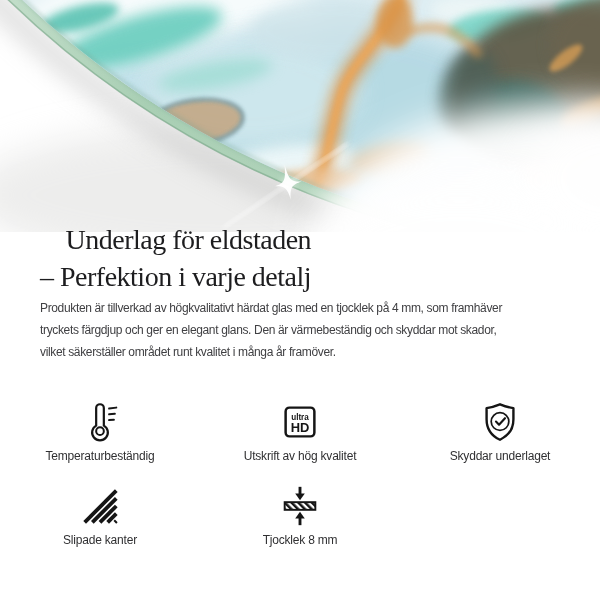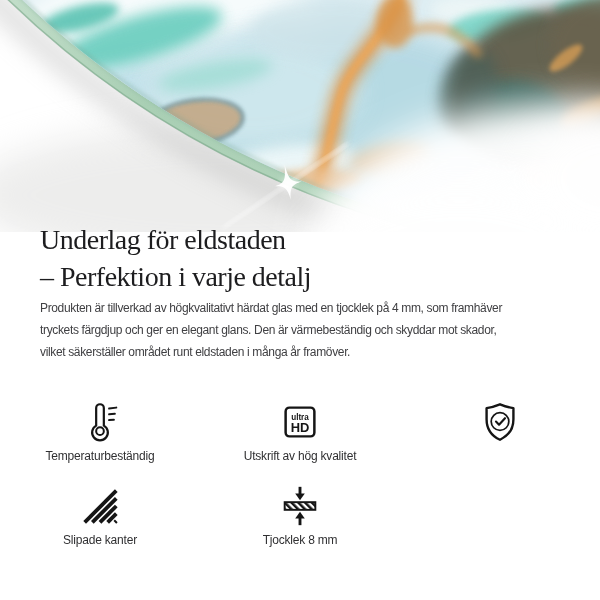--- a/index.html
+++ b/index.html
@@ -16,21 +16,21 @@
     background:var(--color-background);
     font-family:"Liberation Sans","DejaVu Sans",sans-serif;
   }
   .hero{position:absolute;left:0;top:0;width:600px;height:232px;}
   .headline{
     position:absolute;left:40px;top:221px;
     font-family:"Liberation Serif","DejaVu Serif",serif;
     font-weight:400;font-size:28px;line-height:37px;letter-spacing:-0.5px;
     color:var(--color-heading);
   }
-  .headline span{display:block;white-space:nowrap;}
+  .headline span{display:block;white-space:nowrap;text-align:right;}
   .body-text{
     position:absolute;left:40px;top:297px;
     font-size:12px;line-height:22px;letter-spacing:-0.35px;
     color:var(--color-body);
   }
   .body-text span{display:block;white-space:nowrap;}
   .features{
     position:absolute;left:0;top:396px;width:600px;
     display:grid;grid-template-columns:200px 200px 200px;row-gap:16px;
     justify-items:center;
@@ -147,21 +147,21 @@
   </div>
 
   <h1 class="headline">
     <span>Underlag för eldstaden</span>
     <span>– Perfektion i varje detalj</span>
   </h1>
 
   <p class="body-text">
     <span>Produkten är tillverkad av högkvalitativt härdat glas med en tjocklek på 4 mm, som framhäver</span>
     <span>tryckets färgdjup och ger en elegant glans. Den är värmebeständig och skyddar mot skador,</span>
-    <span>vilket säkerställer området runt eldstaden i många år framöver.</span>
+    <span>vilket säkerställer området runt kvalitet i många år framöver.</span>
   </p>
 
   <div class="features">
 
     <div class="feature">
       <div class="icon-box">
         <svg width="46" height="46" viewBox="0 0 48 48" fill="none" stroke="currentColor" stroke-width="2.3" stroke-linecap="round">
           <path d="M20,9.5 A4,4 0 0 1 28,9.5 L28,27.8 A8.2,8.2 0 1 1 20,27.8 Z"></path>
           <circle cx="24" cy="33.6" r="4" stroke-width="2.1"></circle>
           <path d="M33.5,10 L41,9" stroke-width="2.1"></path>
@@ -184,20 +184,21 @@
     </div>
 
     <div class="feature">
       <div class="icon-box">
         <svg width="46" height="46" viewBox="0 0 48 48" fill="none" stroke="currentColor" stroke-linecap="round" stroke-linejoin="round">
           <path d="M24,5.5 C29,7.5 33.5,8.8 38,9.5 L38,21 C38,32 32.5,38.5 24,42.5 C15.5,38.5 10,32 10,21 L10,9.5 C14.5,8.8 19,7.5 24,5.5 Z" stroke-width="2.5"></path>
           <circle cx="24" cy="23.5" r="9.2" stroke-width="1.8"></circle>
           <path d="M19.8,23.5 L23,26.8 L29.2,20" stroke-width="2.2"></path>
         </svg>
       </div>
+      <div class="feature-label">Skyddar underlaget</div>
     </div>
 
 
     <div class="feature">
       <div class="icon-box">
         <svg width="46" height="46" viewBox="0 0 48 48" stroke="currentColor" stroke-width="4" stroke-linecap="butt">
           <path d="M8,41 L41,8"></path>
           <path d="M16,41 L41,16"></path>
           <path d="M24,41 L41,24"></path>
           <path d="M32,41 L41,32"></path>

